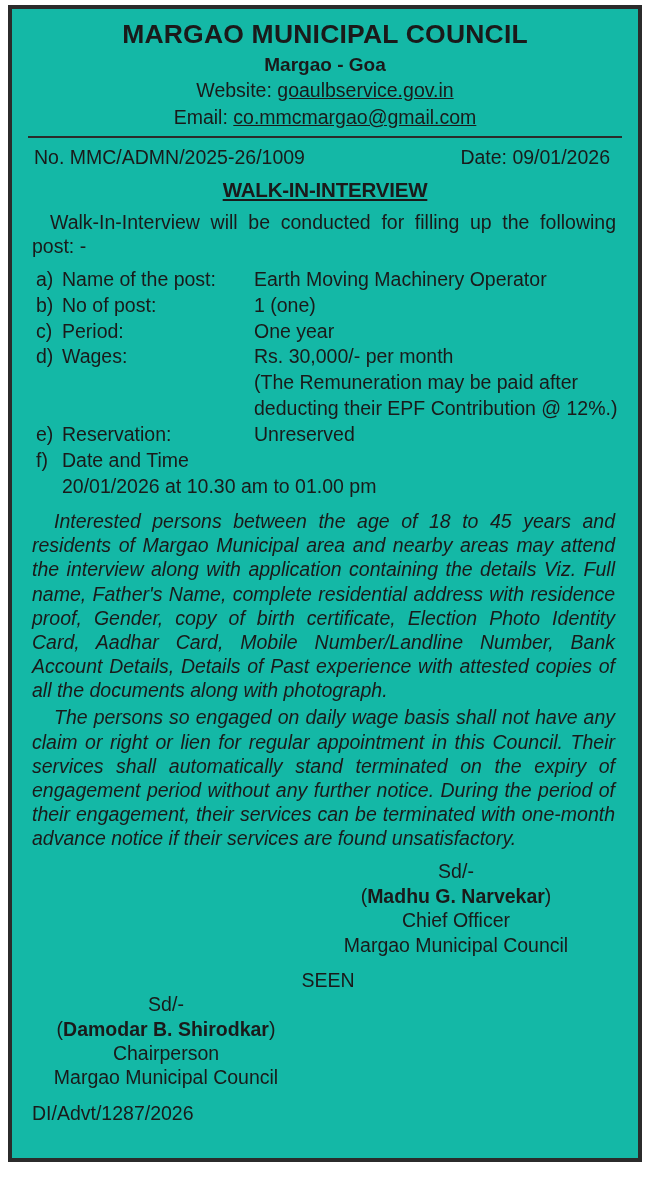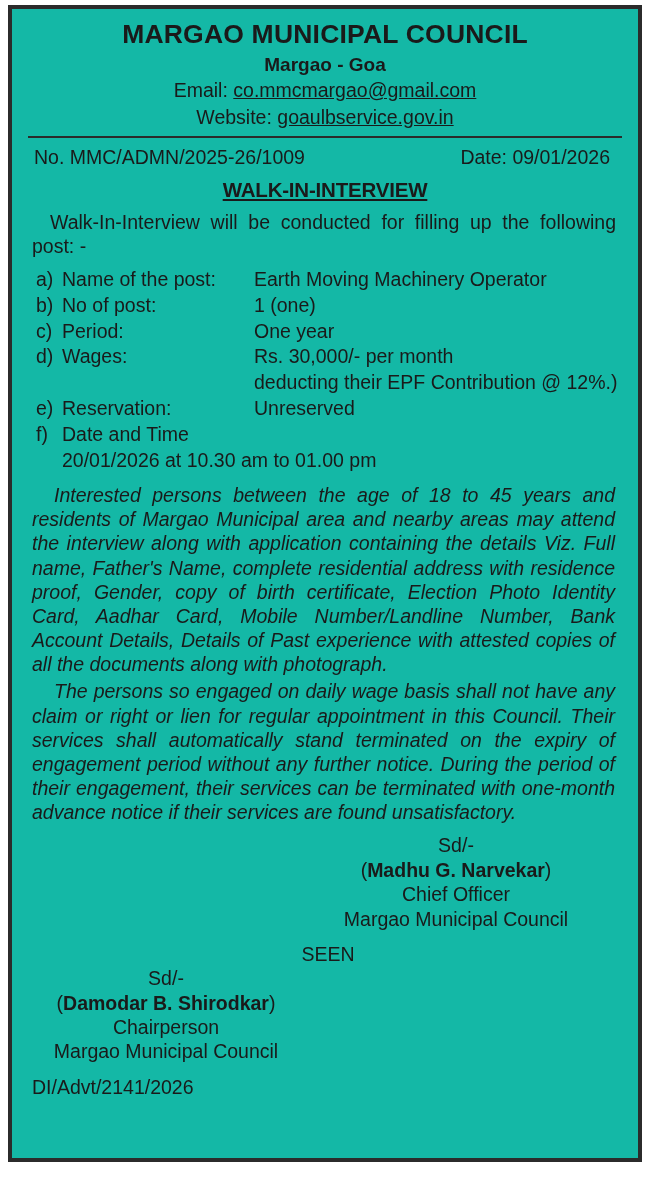--- a/index.html
+++ b/index.html
@@ -192,26 +192,26 @@
 </head>
 <body>
 
 <div class="notice">
   <div class="notice-inner">
 
     <div class="masthead">
       <div class="org-name">MARGAO MUNICIPAL COUNCIL</div>
       <div class="org-place">Margao - Goa</div>
       <div class="contact-line">
+        <span>Website:</span>
+        <span class="val">goaulbservice.gov.in</span>
+      </div>
+      <div class="contact-line">
         <span>Email:</span>
         <span class="val">co.mmcmargao@gmail.com</span>
-      </div>
-      <div class="contact-line">
-        <span>Website:</span>
-        <span class="val">goaulbservice.gov.in</span>
       </div>
     </div>
 
     <div class="head-rule"></div>
 
     <div class="ref-row">
       <div class="ref-no">No. MMC/ADMN/2025-26/1009</div>
       <div class="ref-date">Date: 09/01/2026</div>
     </div>
 
@@ -237,20 +237,21 @@
         <span class="detail-marker">c)</span>
         <span class="detail-label">Period:</span>
         <span class="detail-value">One year</span>
       </div>
 
       <div class="detail-row">
         <span class="detail-marker">d)</span>
         <span class="detail-label">Wages:</span>
         <span class="detail-value">Rs. 30,000/- per month</span>
       </div>
+      <div class="detail-sub2">(The Remuneration may be paid after</div>
       <div class="detail-sub2">deducting their EPF Contribution @ 12%.)</div>
 
       <div class="detail-row">
         <span class="detail-marker">e)</span>
         <span class="detail-label">Reservation:</span>
         <span class="detail-value">Unreserved</span>
       </div>
 
       <div class="detail-row twoline-label">
         <div class="l1">
@@ -278,16 +279,16 @@
     <div class="sign-left-wrap">
       <div class="seen-label">SEEN</div>
       <div class="sign-left">
         <div class="sd">Sd/-</div>
         <div class="sign-name">(<b>Damodar B. Shirodkar</b>)</div>
         <div>Chairperson</div>
         <div>Margao Municipal Council</div>
       </div>
     </div>
 
-    <div class="footer-ref">DI/Advt/2141/2026</div>
+    <div class="footer-ref">DI/Advt/1287/2026</div>
 
   </div>
 </div>
 
 </body></html>

